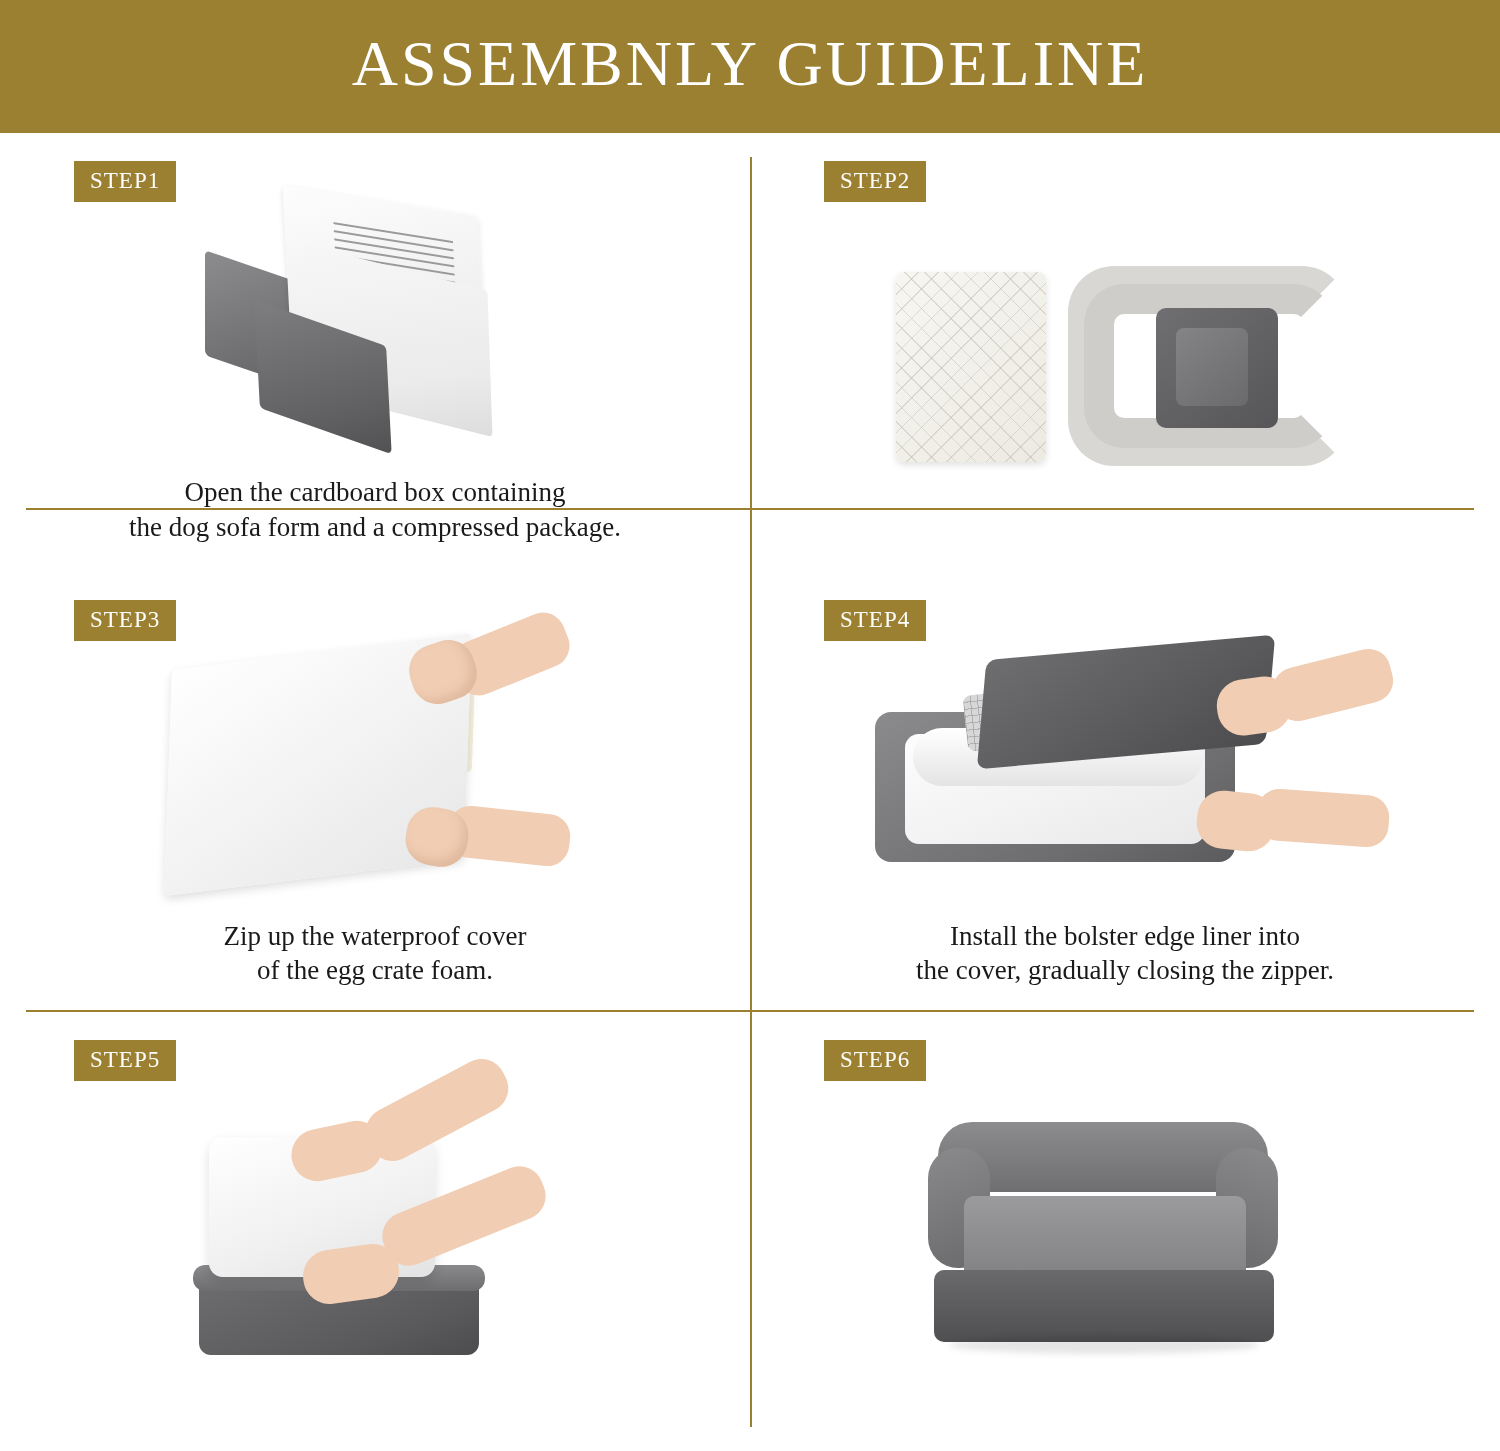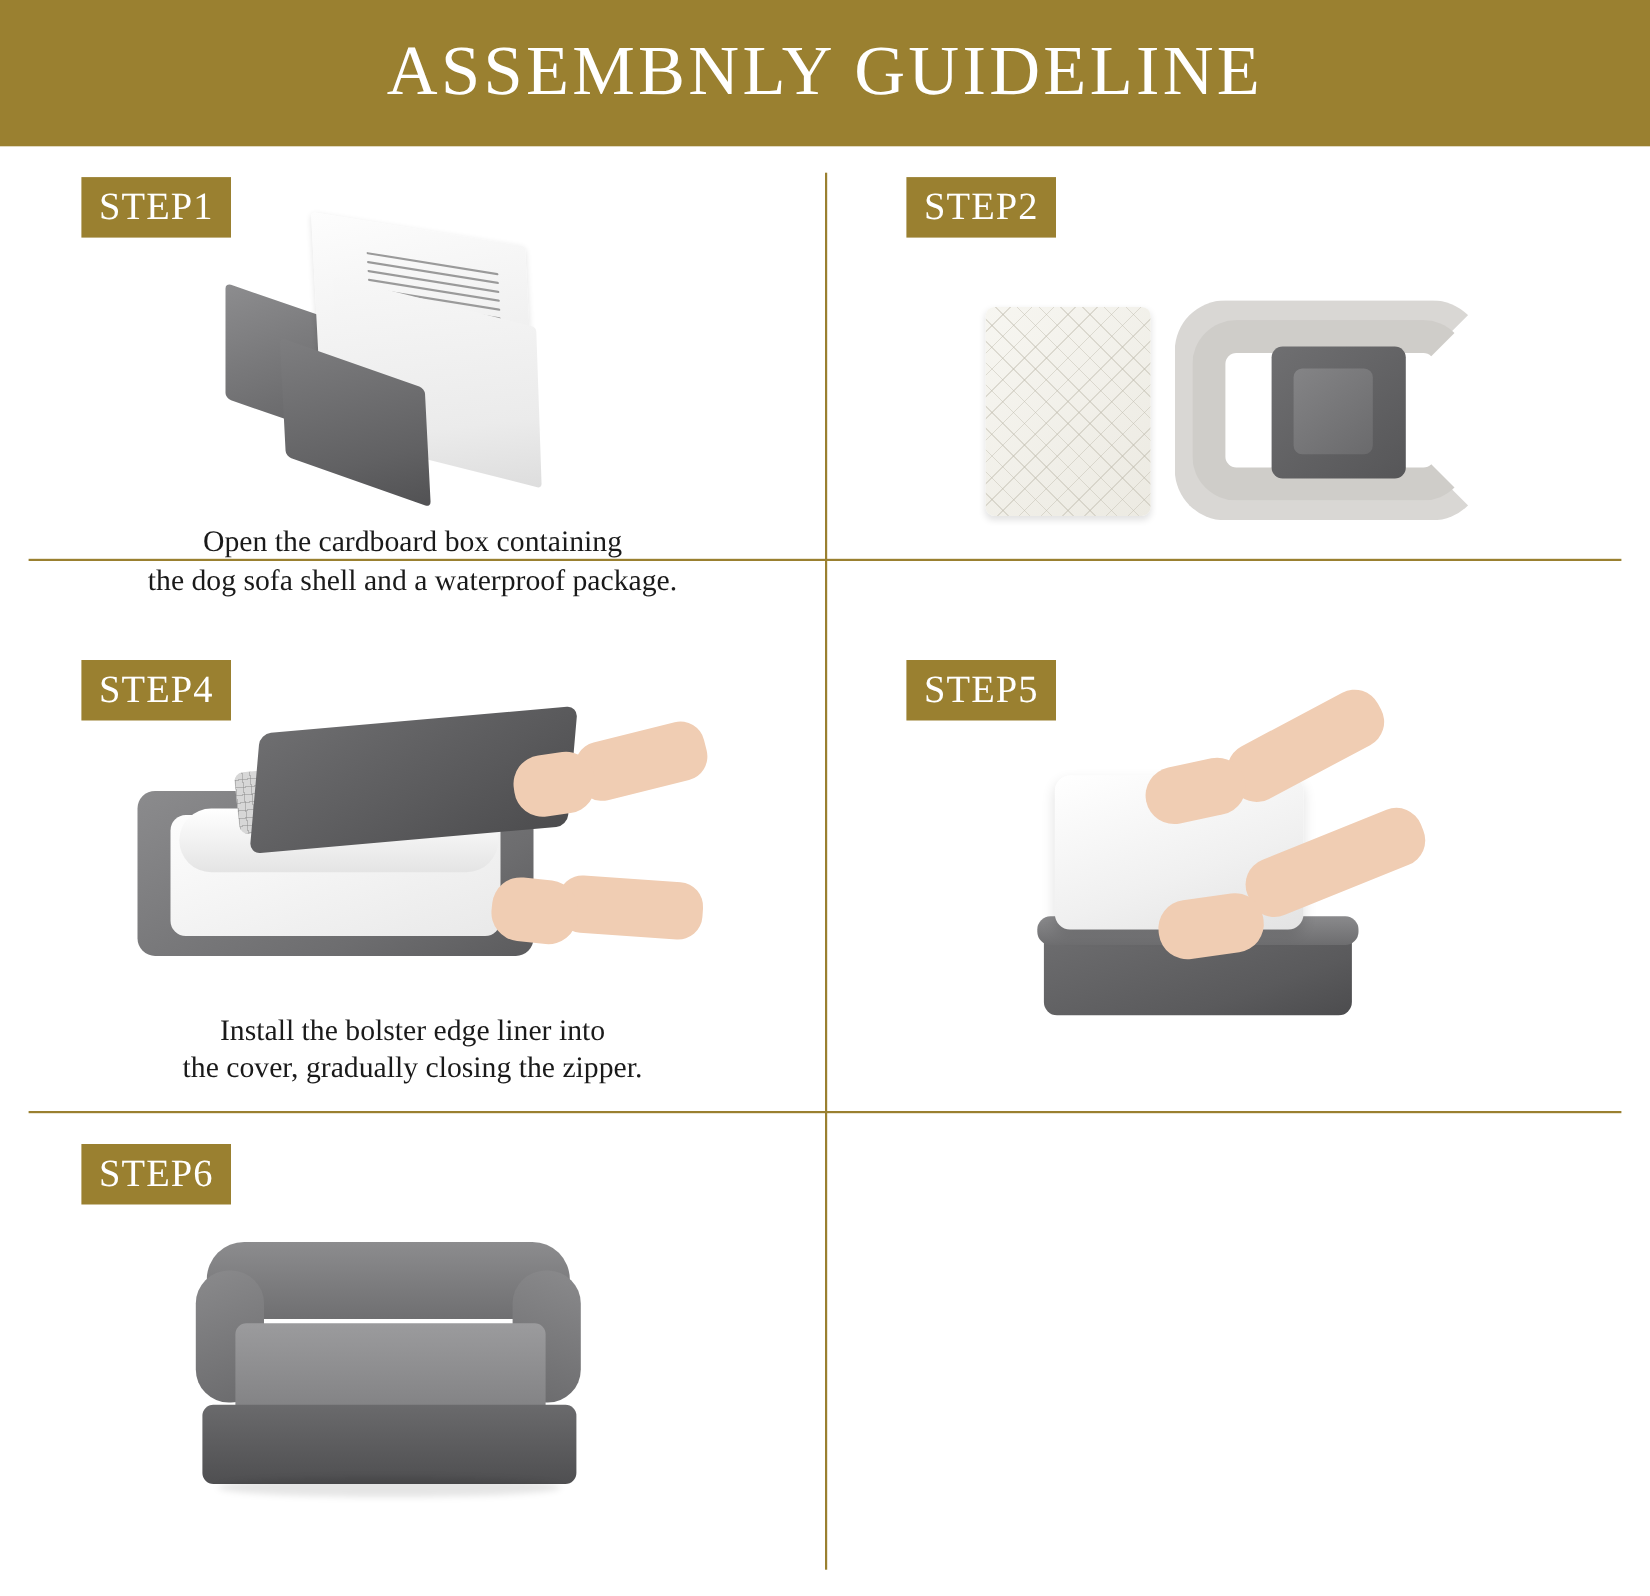--- a/index.html
+++ b/index.html
@@ -68,21 +68,21 @@
     height: 2px;
     background: #9a8030;
   }
   .h-line.one { top: 375px; }
   .h-line.two { top: 877px; }
 
   .step-badge {
     display: inline-block;
     background: #9a8030;
     color: #ffffff;
-    font-size: 35px;
+    font-size: 23px;
     letter-spacing: 1px;
     padding: 7px 16px 8px 16px;
     font-family: "Liberation Serif", serif;
     align-self: flex-start;
     margin-left: 46px;
     margin-top: 10px;
   }
   .art {
     flex: 1 1 auto;
     position: relative;
@@ -342,38 +342,53 @@
               <i></i>
               <i></i>
               <i></i>
               <i></i>
           </div>
           <div class="paper2"></div>
           <div class="grey2"></div>
         </div>
       </div>
       <div class="caption">Open the cardboard box containing
-the dog sofa shell and a waterproof package.</div>
+the dog sofa form and a compressed package.</div>
     </div>
 
     <div class="cell step2">
       <div class="step-badge">STEP2</div>
       <div class="art">
         <div class="scene s2">
           <div class="slab"></div>
           <div class="bolster">
             <div class="u"></div>
             <div class="u2"></div>
             <div class="grey"></div>
             <div class="grey-in"></div>
           </div>
         </div>
       </div>
     </div>
 
+    <div class="cell step3">
+      <div class="step-badge">STEP3</div>
+      <div class="art">
+        <div class="scene s3">
+          <div class="egg"></div>
+          <div class="sheet3"></div>
+          <div class="arm-a"></div>
+          <div class="hand-a"></div>
+          <div class="arm-b"></div>
+          <div class="hand-b"></div>
+        </div>
+      </div>
+      <div class="caption">Zip up the waterproof cover
+of the egg crate foam.</div>
+    </div>
 
     <div class="cell step4">
       <div class="step-badge">STEP4</div>
       <div class="art">
         <div class="scene s4">
           <div class="base"></div>
           <div class="inner"></div>
           <div class="roll"></div>
           <div class="mesh"></div>
           <div class="flap"></div>

